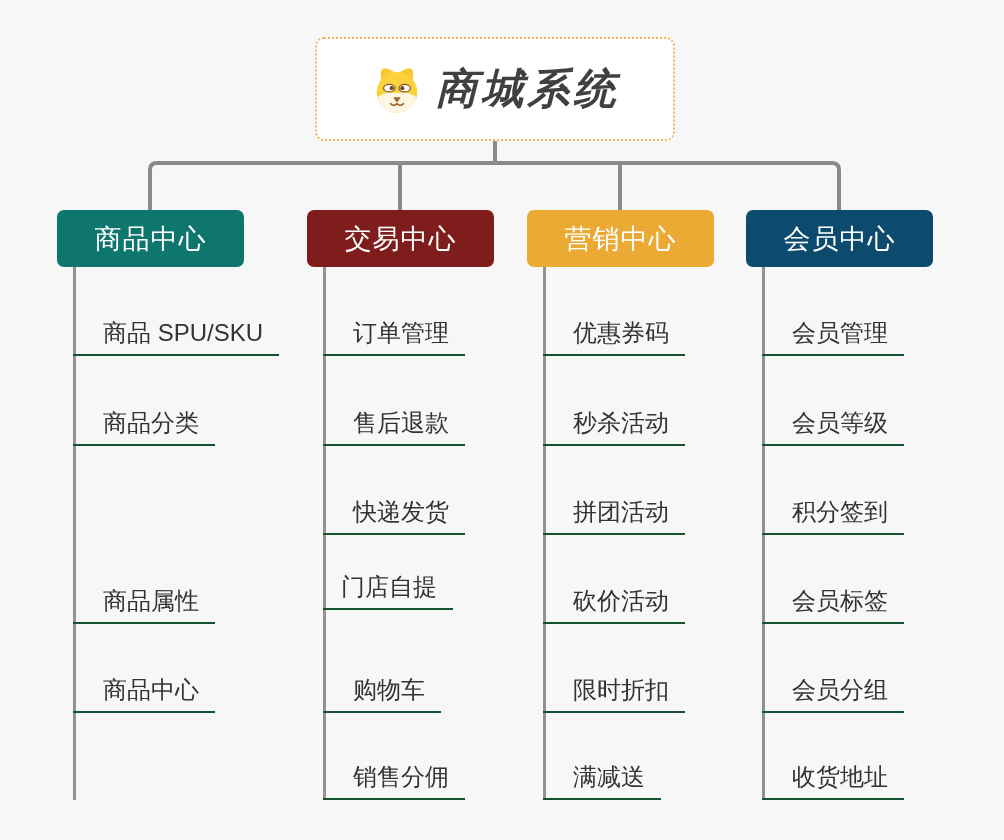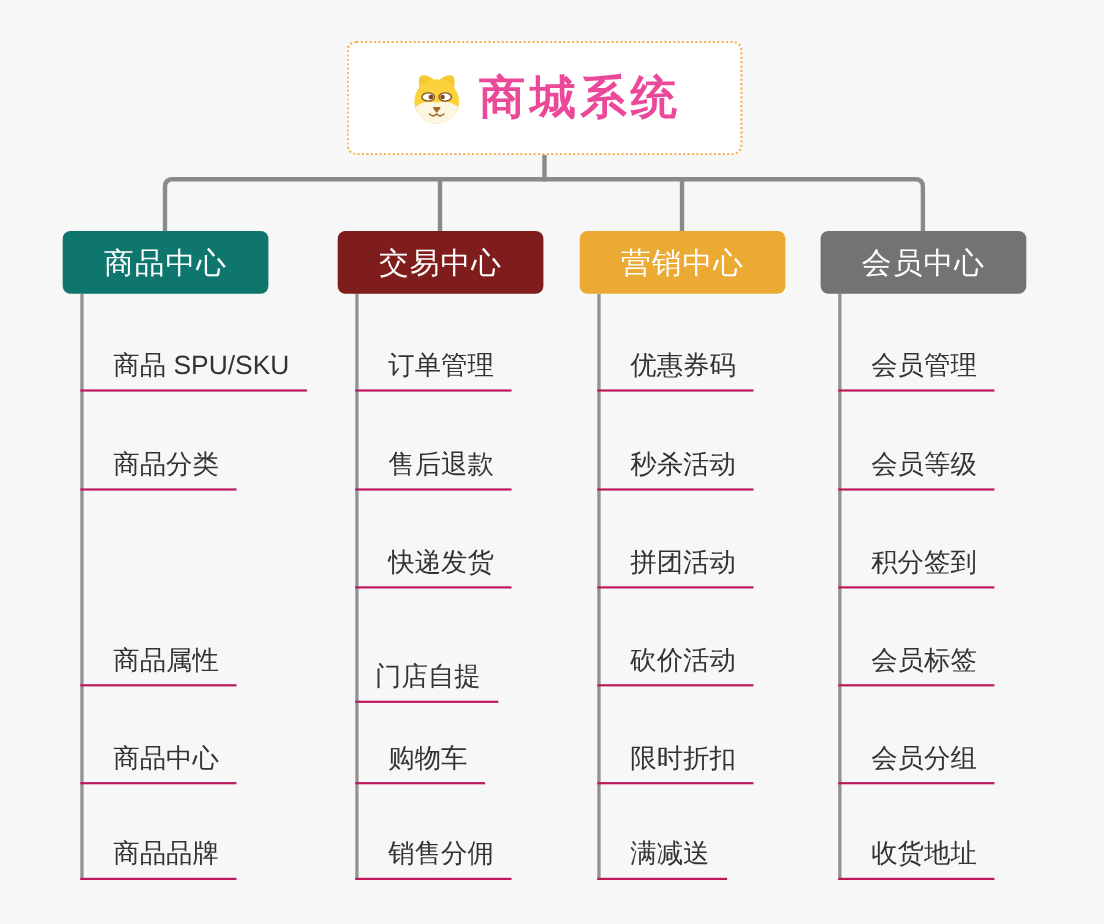--- a/index.html
+++ b/index.html
@@ -23,26 +23,27 @@
     background:#ffffff;
     border:2px dotted #f3b45a;
     border-radius:9px;
     display:flex;
     align-items:center;
     justify-content:center;
     gap:13px;
     z-index:2;
   }
   .root-title{
-    color:#ec4899;
+    color:#404040;
     font-size:42px;
     font-weight:600;
     letter-spacing:4px;
     line-height:1;
     white-space:nowrap;
+    font-style:italic;
   }
   .root-icon{width:52px;height:52px;flex:0 0 auto;}
   
   .connector-svg{position:absolute;left:0;top:0;z-index:1;}
   
   .branch-box{
     position:absolute;
     top:210px;
     width:187px; height:57px;
     border-radius:7px;
@@ -62,21 +63,21 @@
     background:#929292;
     z-index:1;
   }
   .child-item{
     position:absolute;
     white-space:nowrap;
     font-size:24px;
     line-height:30px;
     color:#333333;
     padding:0 16px 6px 30px;
-    border-bottom:2px solid #be185d;
+    border-bottom:2px solid #14532d;
     z-index:2;
   }
 </style>
 </head>
 <body>
 
 <div id="canvas">
 
   <svg class="connector-svg" width="1004" height="840" viewBox="0 0 1004 840" aria-hidden="true">
     <g fill="none" stroke="#8a8a8a" stroke-width="4">
@@ -108,38 +109,37 @@
     </svg>
     <span class="root-title">商城系统</span>
   </div>
 
 <div class="branch-box" style="left: 57px; background: #0f766e;">商品中心</div>
     <div class="trunk" style="left: 73px; top: 267px; height: 533px;"></div>
     <div class="child-item" style="left: 73px; top: 318px;">商品 SPU/SKU</div>
     <div class="child-item" style="left: 73px; top: 408px;">商品分类</div>
     <div class="child-item" style="left: 73px; top: 586px;">商品属性</div>
     <div class="child-item" style="left: 73px; top: 675px;">商品中心</div>
-    <div class="child-item" style="left: 73px; top: 762px;">商品品牌</div>
     <div class="branch-box" style="left: 307px; background: #7f1d1d;">交易中心</div>
     <div class="trunk" style="left: 323px; top: 267px; height: 533px;"></div>
     <div class="child-item" style="left: 323px; top: 318px;">订单管理</div>
     <div class="child-item" style="left: 323px; top: 408px;">售后退款</div>
     <div class="child-item" style="left: 323px; top: 497px;">快递发货</div>
-    <div class="child-item" style="left: 323px; top: 601px; padding-left: 18px;">门店自提</div>
+    <div class="child-item" style="left: 323px; top: 572px; padding-left: 18px;">门店自提</div>
     <div class="child-item" style="left: 323px; top: 675px;">购物车</div>
     <div class="child-item" style="left: 323px; top: 762px;">销售分佣</div>
     <div class="branch-box" style="left: 527px; background: rgb(235, 170, 52);">营销中心</div>
     <div class="trunk" style="left: 543px; top: 267px; height: 533px;"></div>
     <div class="child-item" style="left: 543px; top: 318px;">优惠券码</div>
     <div class="child-item" style="left: 543px; top: 408px;">秒杀活动</div>
     <div class="child-item" style="left: 543px; top: 497px;">拼团活动</div>
     <div class="child-item" style="left: 543px; top: 586px;">砍价活动</div>
     <div class="child-item" style="left: 543px; top: 675px;">限时折扣</div>
     <div class="child-item" style="left: 543px; top: 762px;">满减送</div>
-    <div class="branch-box" style="left: 746px; background: #737373;">会员中心</div>
+    <div class="branch-box" style="left: 746px; background: #0c4a6e;">会员中心</div>
     <div class="trunk" style="left: 762px; top: 267px; height: 533px;"></div>
     <div class="child-item" style="left: 762px; top: 318px;">会员管理</div>
     <div class="child-item" style="left: 762px; top: 408px;">会员等级</div>
     <div class="child-item" style="left: 762px; top: 497px;">积分签到</div>
     <div class="child-item" style="left: 762px; top: 586px;">会员标签</div>
     <div class="child-item" style="left: 762px; top: 675px;">会员分组</div>
     <div class="child-item" style="left: 762px; top: 762px;">收货地址</div>
   </div>
 
 </body></html>

